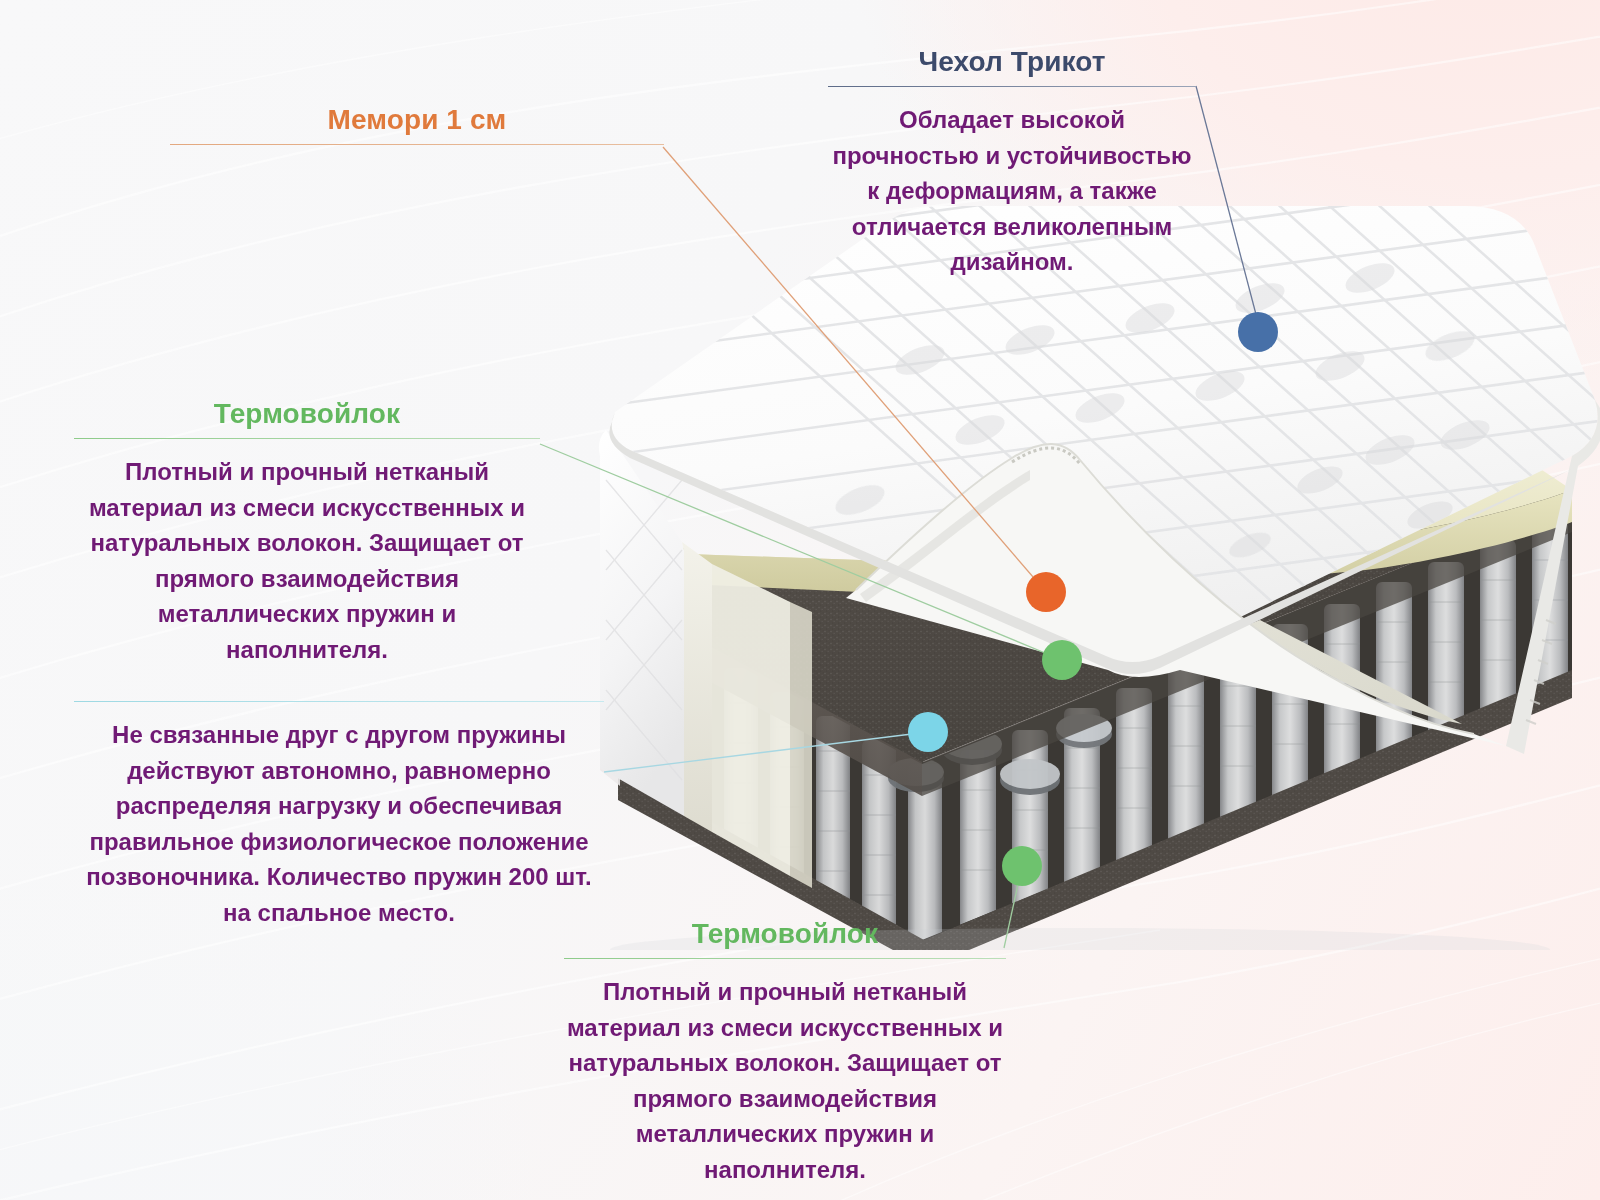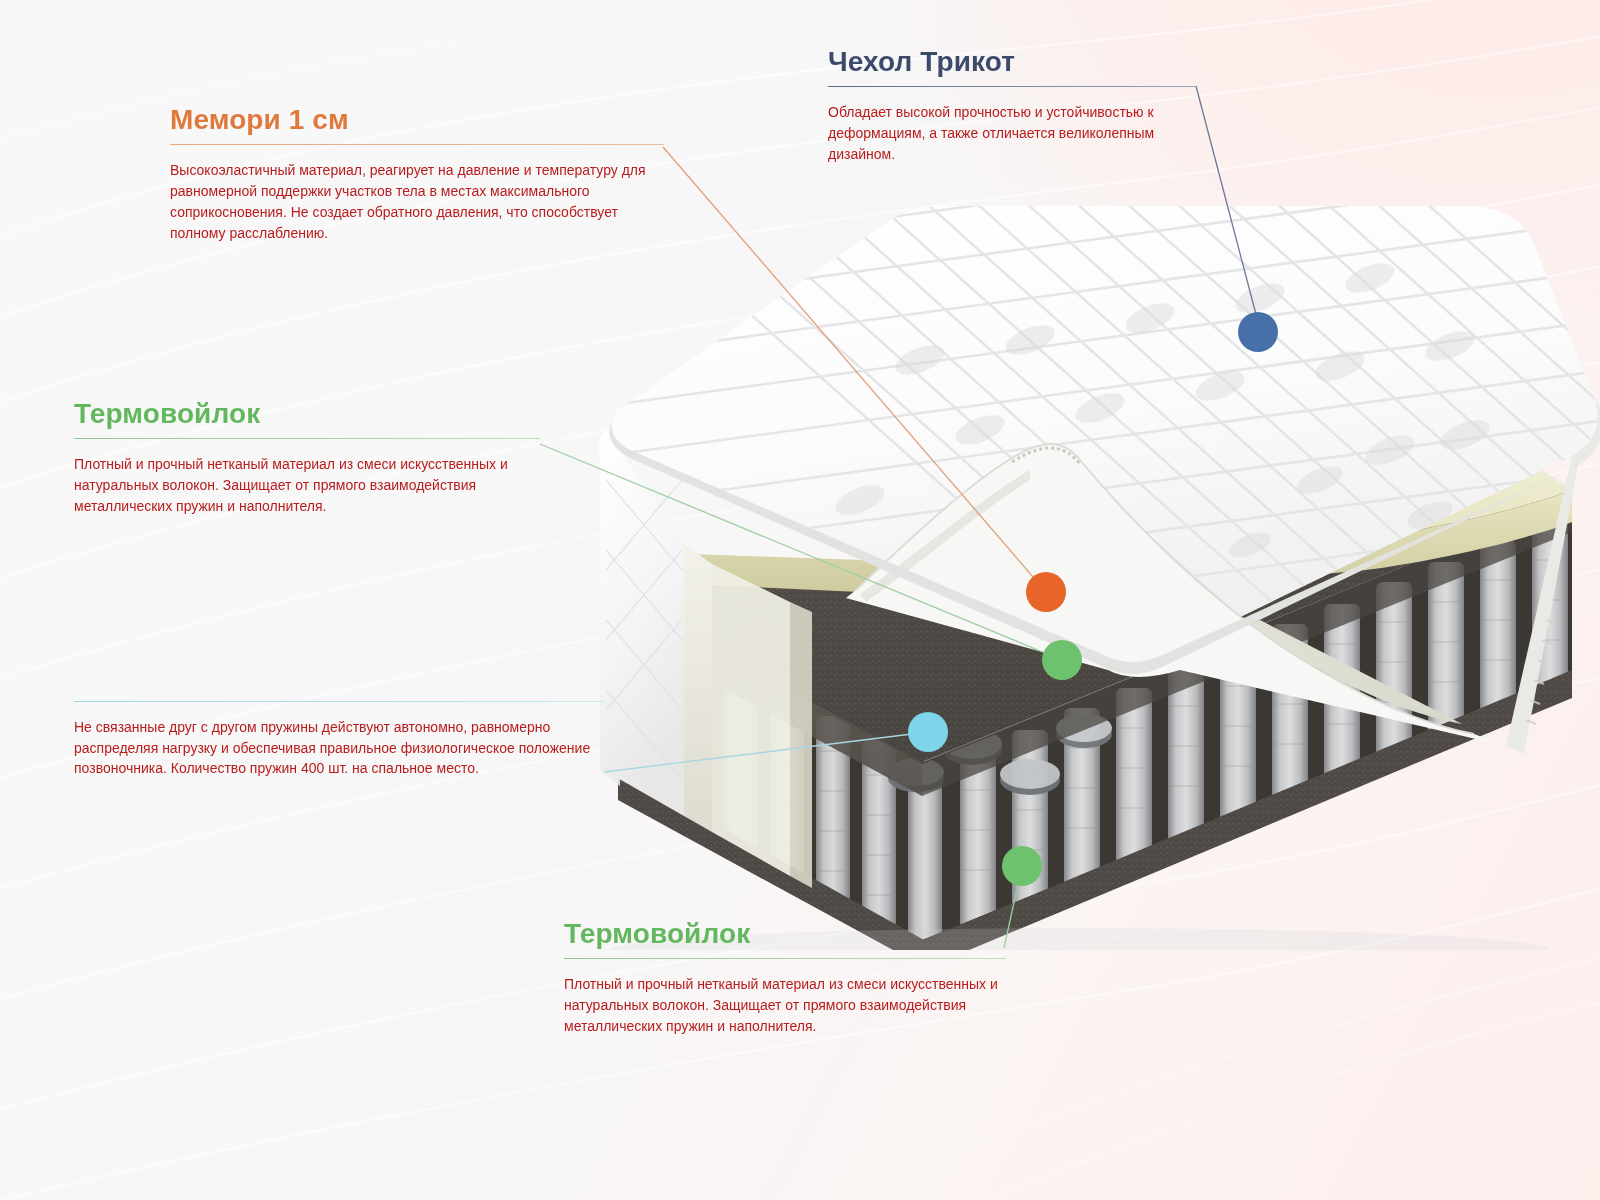--- a/index.html
+++ b/index.html
@@ -15,32 +15,32 @@
   .bg-base{
     position:absolute;inset:0;
     background:
       radial-gradient(ellipse 900px 620px at 1500px -60px, #fdeae7 0%, #fdeeec 38%, rgba(250,245,245,0) 72%),
       radial-gradient(ellipse 700px 500px at 70px 1180px, #f6f7f9 0%, rgba(246,247,249,0) 70%),
       linear-gradient(118deg,#f8f8f9 0%,#f7f7f8 40%,#fbf4f3 72%,#fdeeec 100%);
   }
   .bg-lines{position:absolute;inset:0;opacity:.85;}
 
   
-  .callout{position:absolute;}
+  .callout{position:absolute;text-align:center;}
   .callout h2{
     margin:0;
     font-size:28px;line-height:1.12;font-weight:700;
     letter-spacing:.1px;
     white-space:pre-line;
   }
   .rule{height:1px;width:100%;margin-top:9px;}
   .callout p{
     margin:15px 0 0 0;
-    font-size:14px;line-height:1.48;
-    color:#b91c1c;font-weight:400;
+    font-size:24px;line-height:1.48;
+    color:#701a75;font-weight:700;
     white-space:pre-line;
   }
 
   
   #leaders{position:absolute;inset:0;pointer-events:none;}
 
   
   .dot{position:absolute;border-radius:50%;}
 
   
@@ -357,38 +357,37 @@
 
   <div class="dot" style="left:1238px;top:312px;width:40px;height:40px;background:#4770a8;" title="Чехол Трикот"></div>
   <div class="dot" style="left:1026px;top:572px;width:40px;height:40px;background:#e8652a;" title="Мемори 2 см"></div>
   <div class="dot" style="left:1042px;top:640px;width:40px;height:40px;background:#6ec26e;" title="Термовойлок"></div>
   <div class="dot" style="left:908px;top:712px;width:40px;height:40px;background:#7cd5e8;" title="Независимый блок пружин EVS 400"></div>
   <div class="dot" style="left:1002px;top:846px;width:40px;height:40px;background:#6ec26e;" title="Термовойлок"></div>
 
   <div class="callout" style="left:170px;top:104px;width:494px;">
     <h2 style="color:#e07a3c;">Мемори 1 см</h2>
     <div class="rule" style="background:linear-gradient(90deg,#e3a87f,#e8bfa0);"></div>
-    <p>Высокоэластичный материал, реагирует на давление и температуру для равномерной поддержки участков тела в местах максимального соприкосновения. Не создает обратного давления, что способствует полному расслаблению.</p>
   </div>
 
   <div class="callout" style="left:828px;top:46px;width:368px;">
     <h2 style="color:#3c4a6b;">Чехол Трикот</h2>
     <div class="rule" style="background:linear-gradient(90deg,#5d6b88,#9aa4b8);"></div>
     <p>Обладает высокой прочностью и устойчивостью к деформациям, а также отличается великолепным дизайном.</p>
   </div>
 
   <div class="callout" style="left:74px;top:398px;width:466px;">
     <h2 style="color:#63b85f;">Термовойлок</h2>
     <div class="rule" style="background:linear-gradient(90deg,#8ecb8a,#bcdfb9);"></div>
     <p>Плотный и прочный нетканый материал из смеси искусственных и натуральных волокон. Защищает от прямого взаимодействия металлических пружин и наполнителя.</p>
   </div>
 
   <div class="callout" style="left:74px;top:692px;width:530px;">
     <div class="rule" style="background:linear-gradient(90deg,#9ed9e3,#c6e9ef);"></div>
-    <p>Не связанные друг с другом пружины действуют автономно, равномерно распределяя нагрузку и обеспечивая правильное физиологическое положение позвоночника. Количество пружин 400 шт. на спальное место.</p>
+    <p>Не связанные друг с другом пружины действуют автономно, равномерно распределяя нагрузку и обеспечивая правильное физиологическое положение позвоночника. Количество пружин 200 шт. на спальное место.</p>
   </div>
 
   <div class="callout" style="left:564px;top:918px;width:442px;">
     <h2 style="color:#63b85f;">Термовойлок</h2>
     <div class="rule" style="background:linear-gradient(90deg,#8ecb8a,#bcdfb9);"></div>
     <p>Плотный и прочный нетканый материал из смеси искусственных и натуральных волокон. Защищает от прямого взаимодействия металлических пружин и наполнителя.</p>
   </div>
 
 </div>
 

